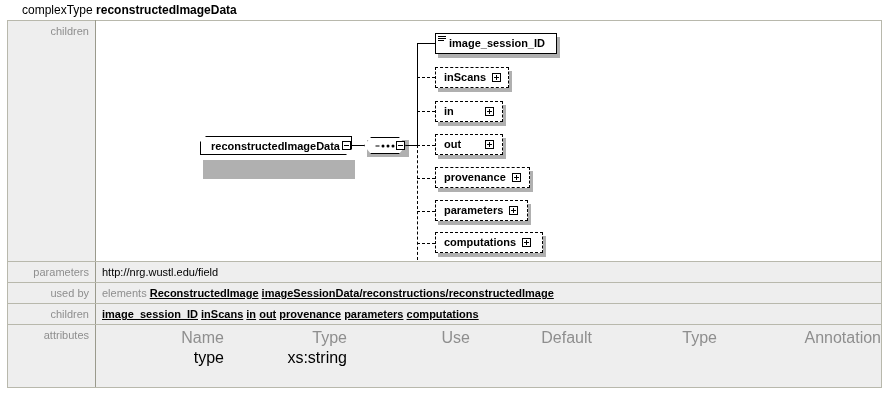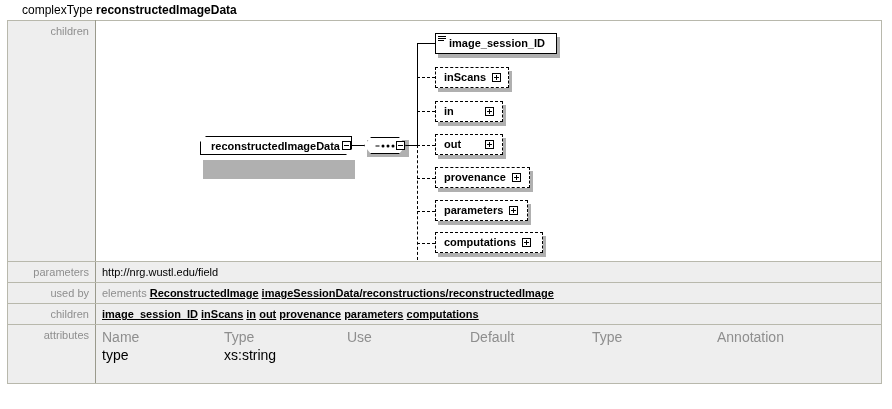--- a/index.html
+++ b/index.html
@@ -168,21 +168,22 @@
     cursor:pointer;
   }
   .muted{color:#8e8e8e;}
   .nsval{font-size:11px;color:#000;}
 
   
   .attrs{
     width:100%;
     border-collapse:collapse;
     table-layout:fixed;
-    font-size:14px;
+    font-size:16px;
+    text-align:right;
   }
   .attrs td{border:none;padding:0 0 2px 0;vertical-align:top;}
   .attrs .hdr td{color:#8e8e8e;}
   .c-name{width:122px;}
   .c-type{width:123px;}
   .c-use{width:123px;}
   .c-def{width:122px;}
   .c-fix{width:125px;}
   .c-ann{width:auto;}
   .appinfo-key{color:#8e8e8e;}

